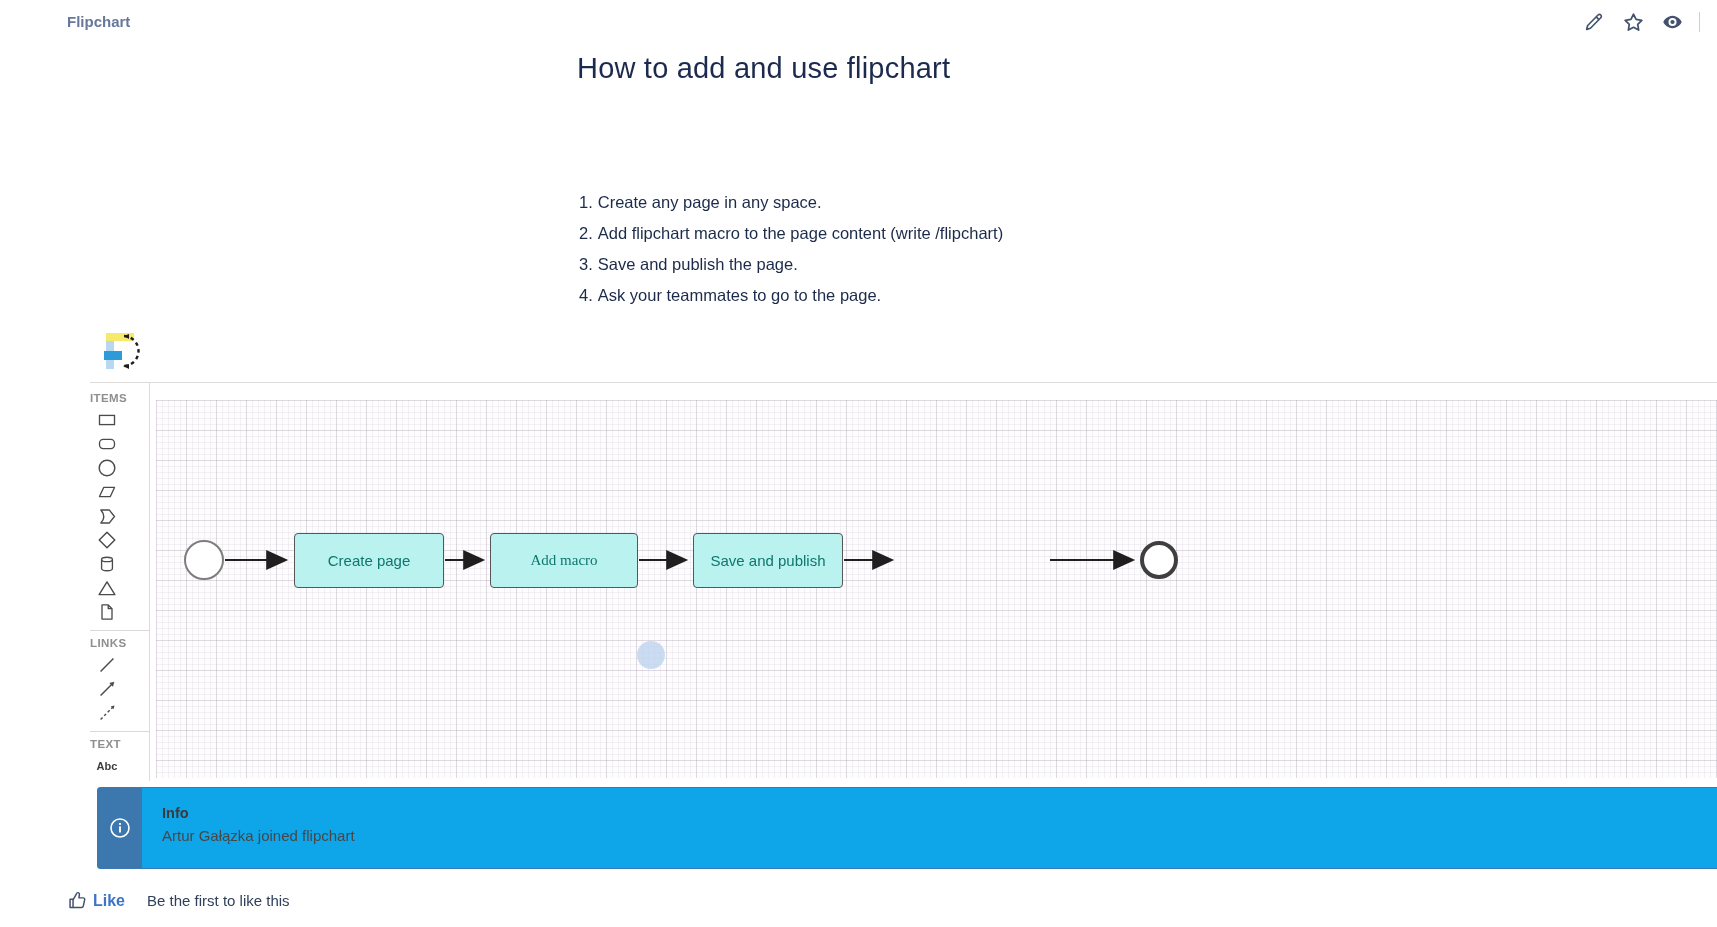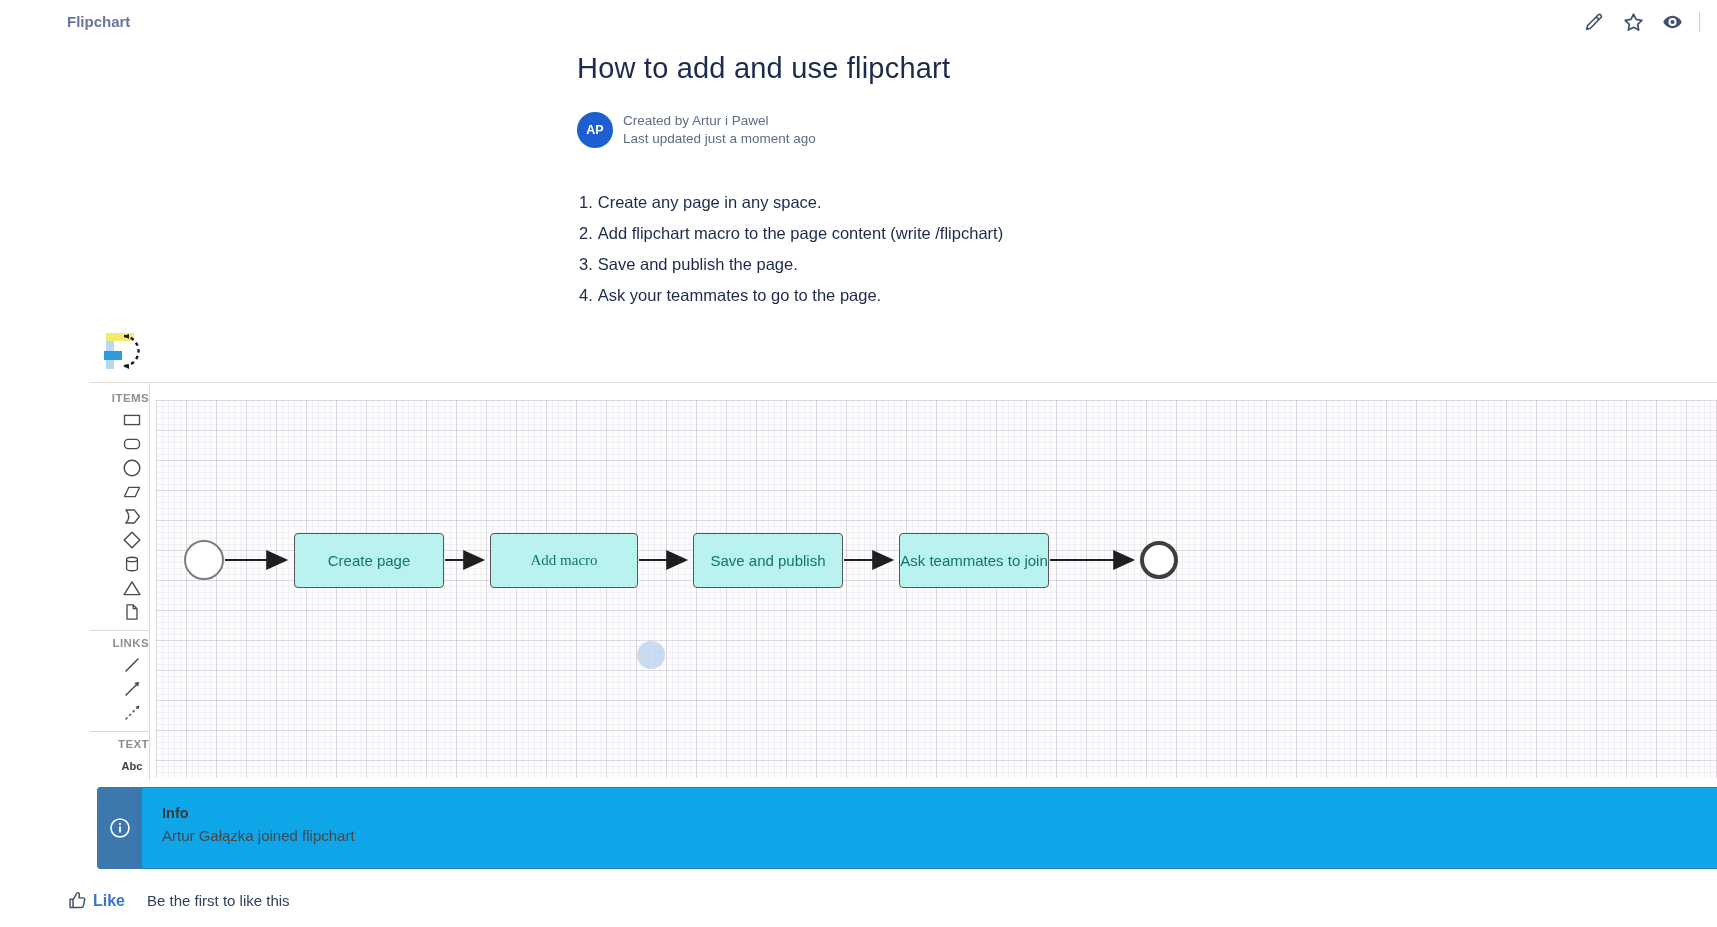--- a/index.html
+++ b/index.html
@@ -33,21 +33,21 @@
   .fc-logo svg { position:absolute; left:6px; top:2px; }
 
   .fc-topline { position:absolute; left:56px; top:382px; width:1661px; height:1px; background:#dcdcdc; }
   .fc-sidebar-divider { position:absolute; left:115px; top:382px; width:1px; height:399px; background:#dcdcdc; }
 
   .fc-stop { position:absolute; left:1695px; top:331px; width:29px; height:29px; border-radius:50%;
     border:1.5px solid #c8c8c8; background:#fff; display:flex; align-items:center; justify-content:center; cursor:pointer; }
   .fc-stop .sq { width:12px; height:12px; border-radius:1.5px; background:#1b63d7; }
 
   .fc-sidebar { position:absolute; left:56px; top:388px; width:59px; display:flex; flex-direction:column;
-    align-items:flex-end; }
+    align-items:flex-start; }
   .fc-section-label { font-size:11.5px; font-weight:700; color:#8f8f8f; letter-spacing:.4px; margin:4px 0 4px; }
   .tool { width:34px; height:24px; display:flex; align-items:center; justify-content:center; cursor:pointer; }
   .fc-sdivider { width:59px; height:1px; background:#d9d9d9; margin:6px 0 2px; }
   .abc-tool { font-size:11px; font-weight:700; color:#3d3d3d; }
 
   
   .fc-canvas { position:absolute; left:122px; top:400px; width:1595px; height:378px;
     background-color:#fdfdfe;
     background-image:
       linear-gradient(to right,  rgba(176,160,182,.30) 1px, transparent 1px),
@@ -127,27 +127,20 @@
           <rect x="7" y="10.5" width="11.5" height="9.5" rx="1.6" fill="#42526e"></rect>
           <circle cx="12.7" cy="14.6" r="1.5" fill="#ffffff"></circle>
           <rect x="12.1" y="15" width="1.3" height="2.8" fill="#ffffff"></rect>
         </svg>
       </span>
     </div>
   </div>
 
   <h1 class="article-title">How to add and use flipchart</h1>
 
-  <div class="byline">
-    <div class="avatar">AP</div>
-    <div class="byline-text">
-      <div>Created by Artur i Pawel</div>
-      <div>Last updated just a moment ago</div>
-    </div>
-  </div>
 
   <div class="steps">
     <div class="step">
       <span class="num">1.</span><span>Create any page in any space.</span>
     </div>
     <div class="step">
       <span class="num">2.</span><span>Add flipchart macro to the page content (write /flipchart)</span>
     </div>
     <div class="step">
       <span class="num">3.</span><span>Save and publish the page.</span>
@@ -263,21 +256,20 @@
       <line x1="289" y1="160" x2="327" y2="160" stroke="#1f1f1f" stroke-width="2.2" marker-end="url(#ah)"></line>
       <line x1="483" y1="160" x2="530" y2="160" stroke="#1f1f1f" stroke-width="2.2" marker-end="url(#ah)"></line>
       <line x1="688" y1="160" x2="736" y2="160" stroke="#1f1f1f" stroke-width="2.2" marker-end="url(#ah)"></line>
       <line x1="894" y1="160" x2="977" y2="160" stroke="#1f1f1f" stroke-width="2.2" marker-end="url(#ah)"></line>
     </svg>
 
     <div class="circle-start"></div>
     <div class="fnode n0">Create page</div>
     <div class="fnode n1">Add macro</div>
     <div class="fnode n2">Save and publish</div>
-    <div class="fnode n3">Ask teammates to join</div>
     <div class="circle-end"></div>
     <div class="cursor-dot"></div>
   </div>
 
   <div class="info-panel">
     <div class="info-accent">
       <svg width="24" height="24" viewBox="0 0 24 24">
         <circle cx="12" cy="12" r="9" fill="none" stroke="#ffffff" stroke-width="1.6"></circle>
         <rect x="11.1" y="10.3" width="1.8" height="6.2" fill="#ffffff"></rect>
         <rect x="11.1" y="7" width="1.8" height="1.9" fill="#ffffff"></rect>

